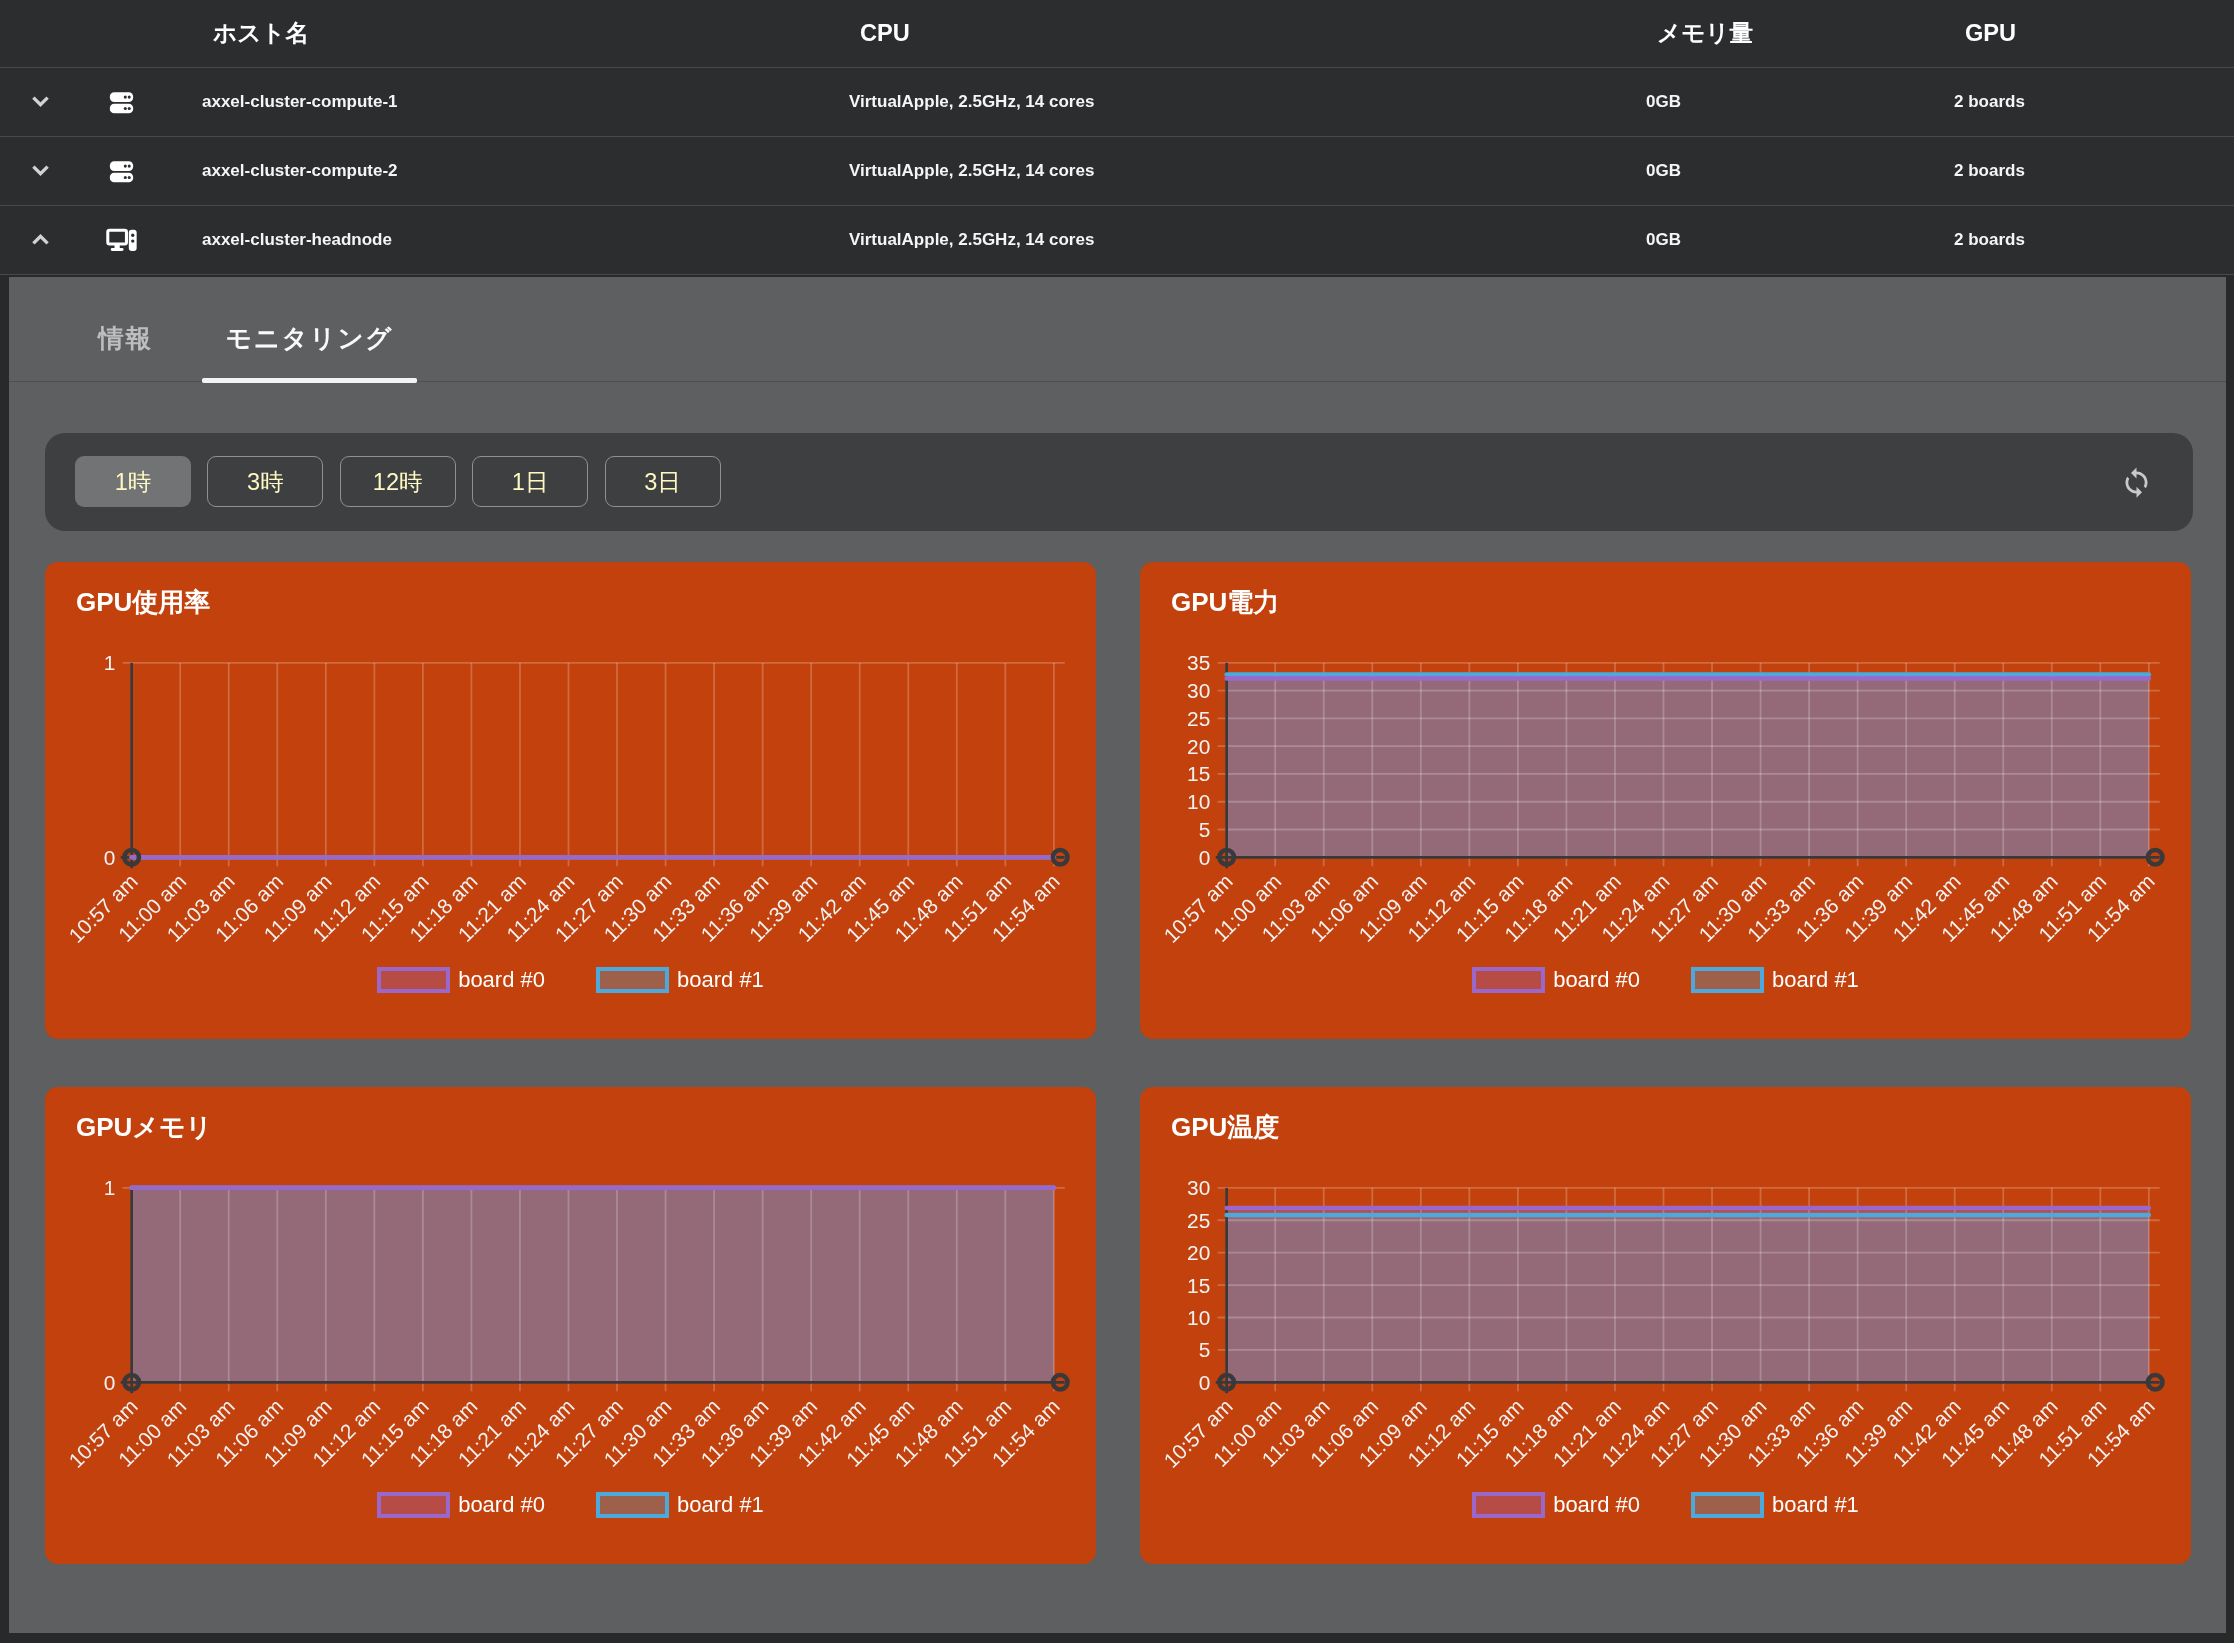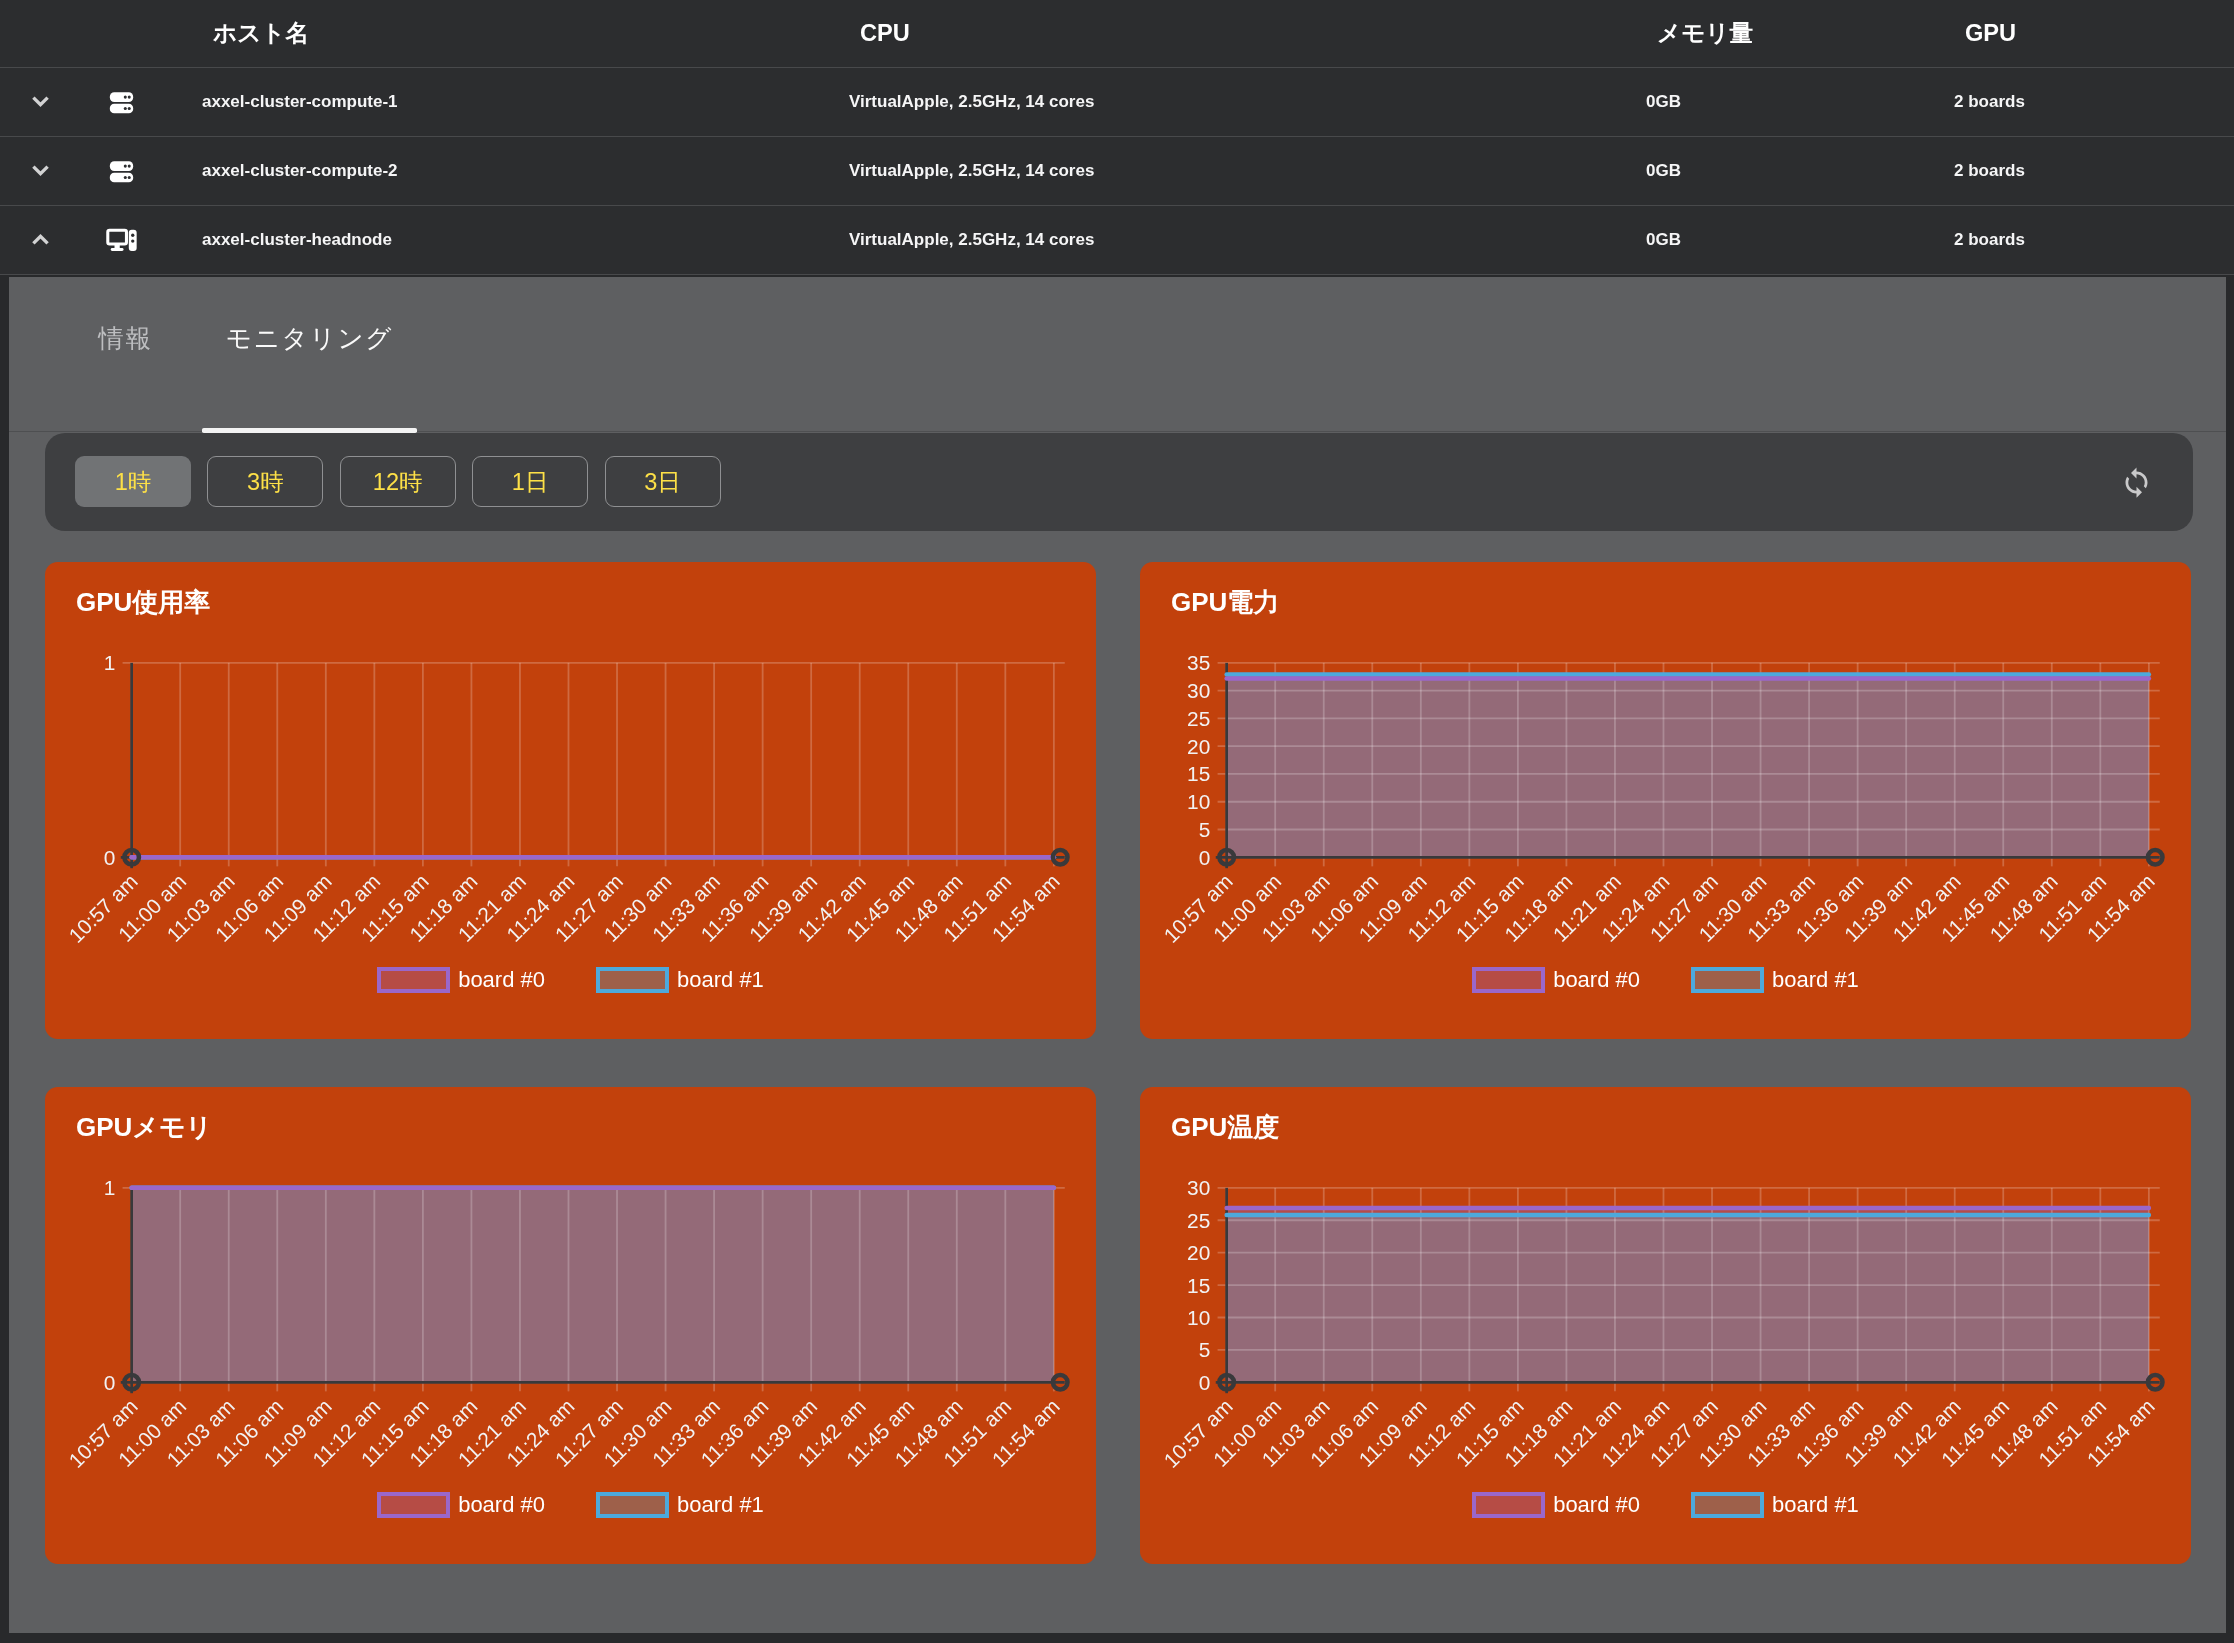--- a/index.html
+++ b/index.html
@@ -41,22 +41,23 @@
   .chevron.up { transform: rotate(180deg); }
   .host-icon { position: absolute; left: 104px; top: 17.3px; width: 35px; height: 35px; }
 
   
   .panel {
     position: relative; margin: 1.8px 9px 0; height: 1356px;
     background: #5e5f61;
   }
 
   .tabbar {
-    position: absolute; top: 0; left: 0; right: 0; height: 155px;
+    position: absolute; top: 0; left: 0; right: 0; height: 105px;
     border-bottom: 1.8px solid #4e4f51;
+    font-weight: bold;
   }
   .tab {
     position: absolute; top: 0; height: 124px;
     display: flex; align-items: center; justify-content: center;
     font-size: 25.5px; letter-spacing: 1.8px; color: #bdbec0; cursor: pointer;
   }
   .tab.active { color: #fafafa; }
   .tab-info { left: 40px; width: 153px; }
   .tab-mon  { left: 193px; width: 215px; }
   .tab-indicator {
@@ -65,21 +66,21 @@
   }
 
   .toolbar {
     position: absolute; left: 36px; top: 156px; width: 2148px; height: 98px;
     background: #3e3f41; border-radius: 20px;
     display: flex; align-items: center; padding: 0 30px; gap: 16.4px;
   }
   .tbtn {
     width: 116px; height: 51px; border-radius: 9px;
     border: 1.8px solid #8f9092; background: transparent;
-    color: #fde047; font-size: 23.6px; font-family: inherit;
+    color: #fef9c3; font-size: 23.6px; font-family: inherit;
     display: flex; align-items: center; justify-content: center; cursor: pointer;
   }
   .tbtn.active { background: #717375; border-color: transparent; }
   .refresh-btn {
     position: absolute; right: 40px; top: 33px; width: 33px; height: 33px;
     background: transparent; border: none; cursor: pointer; padding: 0;
   }
 
   
   .chart-card {

